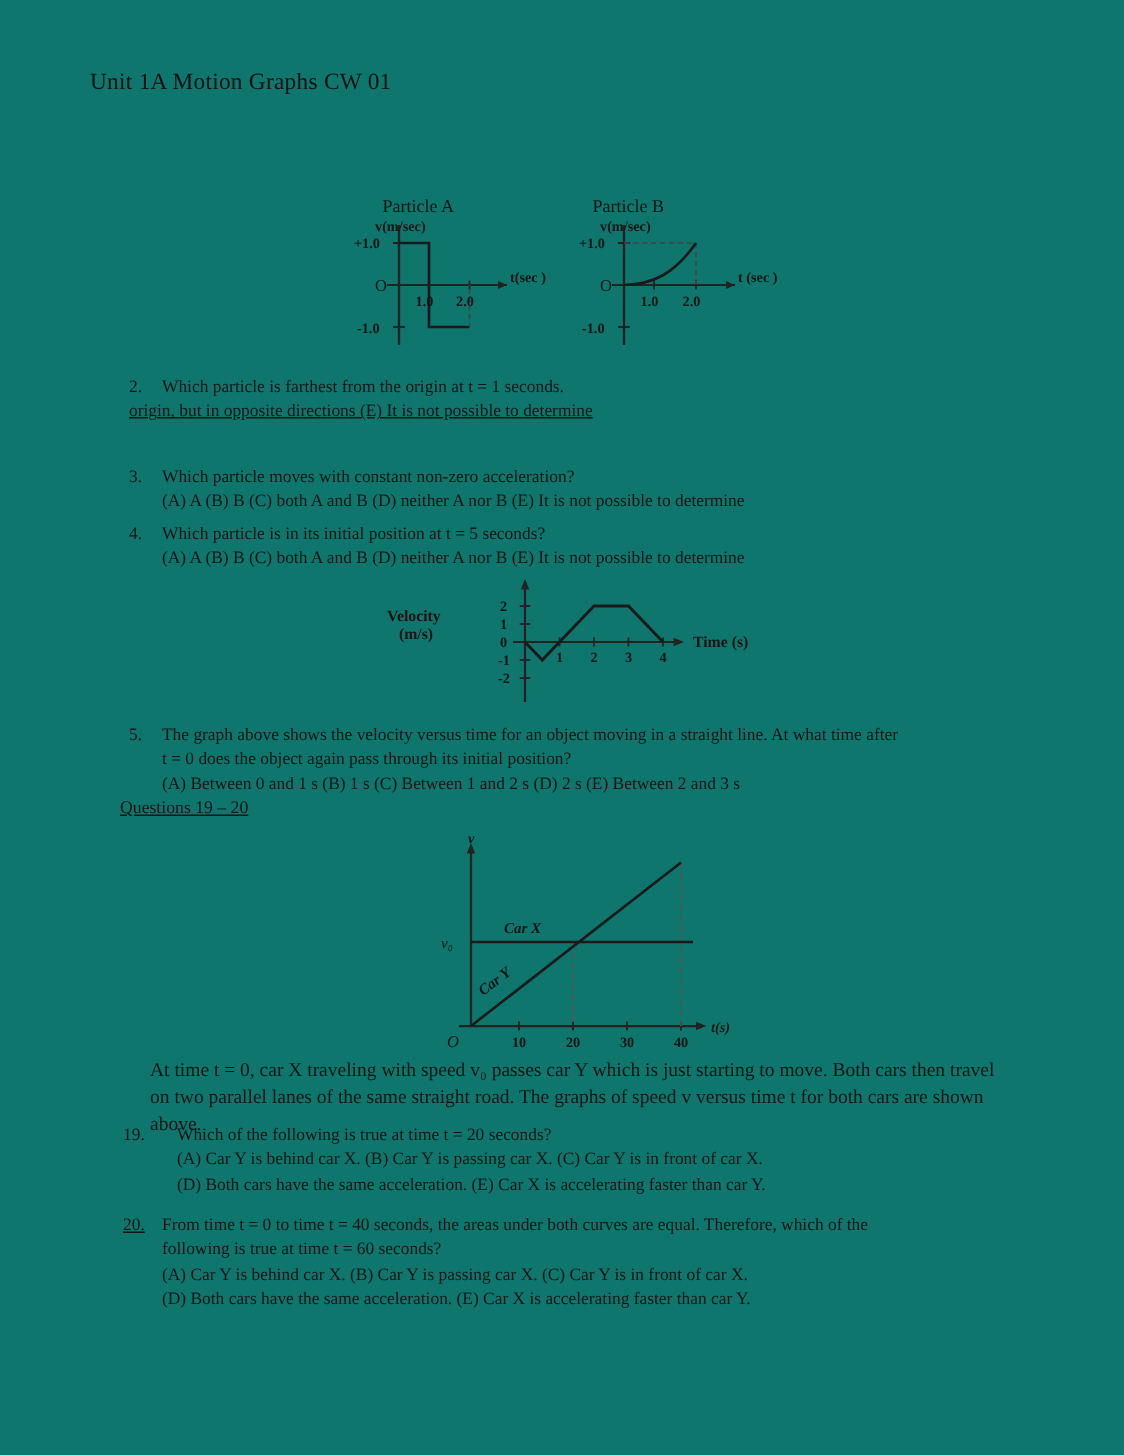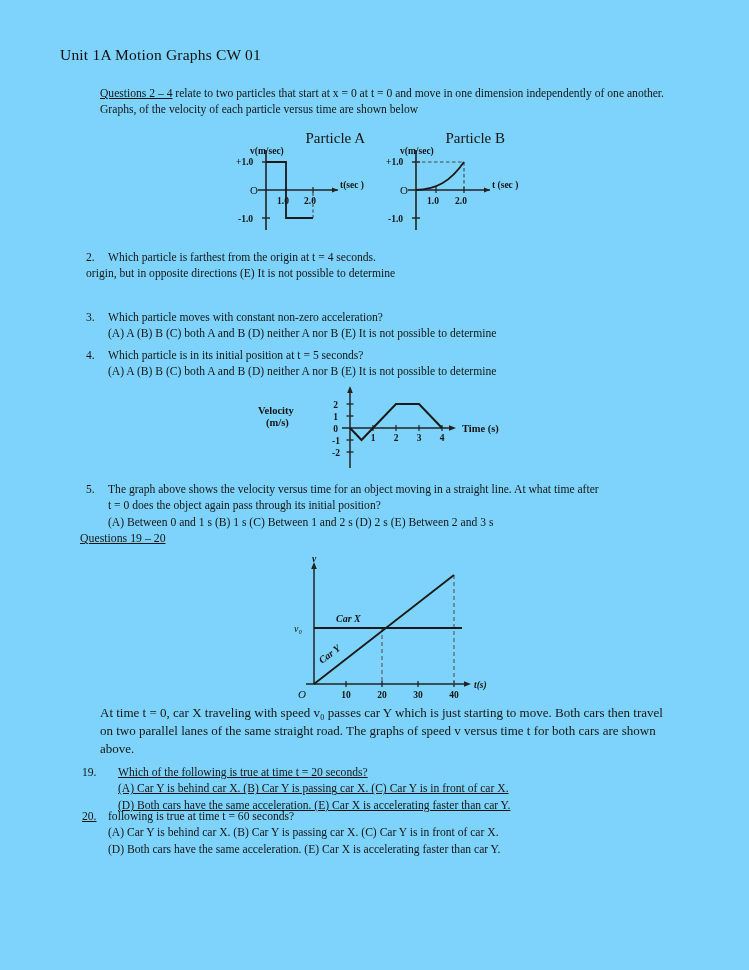--- a/index.html
+++ b/index.html
@@ -11,21 +11,21 @@
     width: 749px;
     height: 970px;
     position: relative;
     font-family: "Liberation Serif", "DejaVu Serif", serif;
     color: #1a1a1a;
     overflow: hidden;
   }
   .page {
     position: absolute;
     inset: 0;
-    background: #7dd3fc;
+    background: #0f766e;
   }
   
   .doc-title {
     position: absolute;
     left: 60px;
     top: 46px;
     font-size: 15.5px;
     letter-spacing: 0.2px;
     color: #111;
   }
@@ -79,22 +79,22 @@
     line-height: 1.4;
     color: #151515;
   }
 
   
   .fig { position: absolute; }
   .fig svg { display: block; }
 
   .fig-title {
     position: absolute;
-    font-size: 15px;
-    text-align: right;
+    font-size: 12px;
+    text-align: left;
     color: #141414;
   }
 
   
   svg text {
     font-family: "Liberation Serif", "DejaVu Serif", serif;
     fill: #141414;
   }
   svg .axlabel { font-size: 9.5px; font-weight: bold; }
   svg .tick    { font-size: 9.5px; font-weight: bold; }
@@ -102,23 +102,20 @@
   svg .vlab    { font-size: 9.5px; font-weight: bold; }
   svg .carlab  { font-size: 10px; font-style: italic; font-weight: bold; }
 </style>
 </head>
 <body>
 
 <div class="page">
 
   <div class="doc-title">Unit 1A Motion Graphs CW 01</div>
 
-  <div class="intro">
-    <span class="u">Questions 2 – 4</span><span> relate to two particles that start at x = 0 at t = 0 and move in one dimension independently of one another.  Graphs, of the velocity of each particle versus time are shown below</span>
-  </div>
 
   <div class="fig-title" style="left:255px; top:130px; width:110px;">Particle A</div>
   <div class="fig" style="left:228px; top:144px;">
     <svg width="150" height="92" viewBox="0 0 150 92">
 
       <line x1="38" y1="6" x2="38" y2="86" stroke="#222" stroke-width="1.6"></line>
 
       <line x1="30" y1="46" x2="110" y2="46" stroke="#222" stroke-width="1.3"></line>
 
       <path d="M110,46 L104,43.4 L104,48.6 Z" fill="#222"></path>
@@ -167,22 +164,22 @@
       <text class="tick" x="49" y="60">1.0</text>
       <text class="tick" x="77" y="60">2.0</text>
       <text class="axlabel" x="114" y="44">t (sec )</text>
       <text class="axlabel" x="22" y="10">v(m/sec)</text>
     </svg>
   </div>
 
   <div class="q" style="left:86px; top:250px; width:585px;">
     <span class="num">2.</span>
     <span class="body">
-      <span class="stem">Which particle is farthest from the origin at t = 4 seconds.</span>
-      <span class="choices" style="margin-left:-22px; display:block;">origin, but in opposite directions     (E) It is not possible to determine</span>
+      <span class="stem">Which particle is farthest from the origin at t = 1 seconds.</span>
+      <span class="choices" style="margin-left:-22px; display:block;text-decoration:underline;">origin, but in opposite directions     (E) It is not possible to determine</span>
     </span>
   </div>
 
   <div class="q" style="left:86px; top:310px; width:585px;">
     <span class="num">3.</span>
     <span class="body">
       <span class="stem">Which particle moves with constant non-zero acceleration?</span>
       <span class="choices">(A) A    (B) B    (C) both A and B    (D) neither A nor B    (E) It is not possible to determine</span>
     </span>
   </div>
@@ -276,31 +273,32 @@
       <text class="tick" x="182" y="146" text-anchor="middle">40</text>
       <text class="axlabel" x="202" y="136" style="font-style:italic;">t(s)</text>
 
       <text class="carlab" x="64" y="70">Car X</text>
       <text class="carlab" x="50" y="112" transform="rotate(-37 50 112)">Car Y</text>
     </svg>
   </div>
 
   <div class="caption" style="top:704px;">At time t = 0, car X traveling with speed v₀ passes car Y which is just starting to move.  Both cars then travel on two parallel lanes of the same straight road.  The graphs of speed v versus time t for both cars are shown above.</div>
 
-  <div class="q" style="left:82px; top:765px; width:590px;text-decoration:underline;">
+  <div class="q" style="left:82px; top:749px; width:590px;">
     <span class="num" style="width:26px;">19.</span>
     <span class="body" style="margin-left:36px;">
       <span class="stem">Which of the following is true at time t = 20 seconds?</span>
       <span class="choices">(A) Car Y is behind car X.    (B) Car Y is passing car X.    (C) Car Y is in front of car X.</span>
       <span class="choices">(D) Both cars have the same acceleration.    (E) Car X is accelerating faster than car Y.</span>
     </span>
   </div>
 
   <div class="q" style="left:82px; top:809px; width:590px;">
     <span class="num" style="width:26px;text-decoration:underline;">20.</span>
     <span class="body" style="margin-left:26px;">
+      <span class="stem">From time t = 0 to time t = 40 seconds, the areas under both curves are equal.   Therefore, which of the</span>
       <span class="stem">following is true at time t = 60 seconds?</span>
       <span class="choices">(A) Car Y is behind car X.    (B) Car Y is passing car X.    (C) Car Y is in front of car X.</span>
       <span class="choices">(D) Both cars have the same acceleration.    (E) Car X is accelerating faster than car Y.</span>
     </span>
   </div>
 
 </div>
 
 </body></html>

